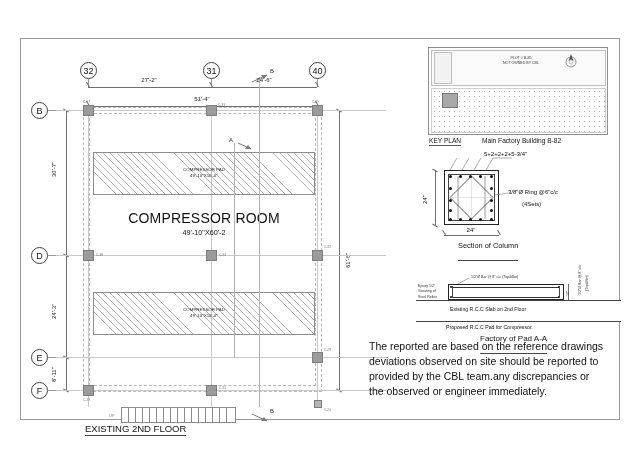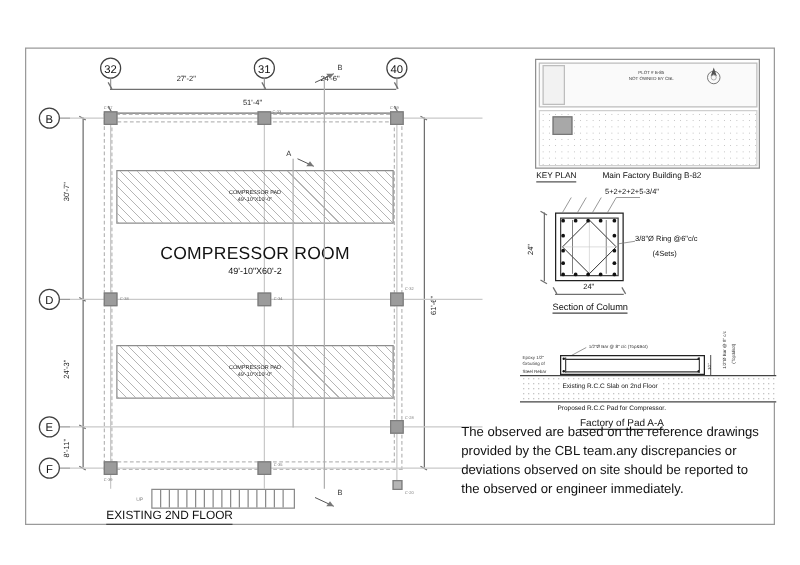--- a/index.html
+++ b/index.html
@@ -72,21 +72,21 @@
   .keylabel{position:absolute;font-size:6.6px;color:#111;white-space:nowrap;}
   .keyunderline{border-bottom:1px solid #555;padding-bottom:0.5px;}
   .northrose{position:absolute;width:16px;height:16px;}
 
   
   .colsec-outer{position:absolute;border:1px solid #222;background:#fff;box-sizing:border-box;}
   .colsec-inner{position:absolute;border:1px solid #444;box-sizing:border-box;}
   .rebar{position:absolute;width:3px;height:3px;border-radius:50%;background:#111;}
   .detailtxt{position:absolute;font-size:6px;color:#111;white-space:nowrap;}
   .detailtitle{position:absolute;font-size:7.4px;color:#111;white-space:nowrap;
-               border-bottom:1px solid #444;padding-bottom:0;}
+               border-bottom:1px solid #444;padding-bottom:10px;margin-left:16px;}
 
   
   .slab{position:absolute;background:#fff;border-top:1px solid #444;border-bottom:1px solid #444;box-sizing:border-box;}
   .slabhatch{
     position:absolute;
     background-image:
       radial-gradient(circle, #9a9a9a 0.45px, rgba(0,0,0,0) 0.5px);
     background-size:4px 4px;
   }
   .padsec{position:absolute;border:1px solid #222;background:#fff;box-sizing:border-box;}
@@ -99,21 +99,21 @@
 
   
   .stair{position:absolute;border:1px solid #8b8b8b;background:#fff;box-sizing:border-box;}
   .tread{position:absolute;width:1px;background:#8b8b8b;}
 </style>
 </head>
 <body>
 
 <div class="sheet">
 
-  <div class="abs" style="left:0;top:0;width:370px;height:382px;">
+  <div class="abs" style="left:0;top:16px;width:370px;height:382px;">
 
     <div class="bubble" style="left:59px;top:7px;">32</div>
     <div class="bubble" style="left:182px;top:7px;">31</div>
     <div class="bubble" style="left:288px;top:7px;">40</div>
 
     <div class="bubble" style="left:10px;top:47px;">B</div>
     <div class="bubble" style="left:10px;top:192px;">D</div>
     <div class="bubble" style="left:10px;top:294px;">E</div>
     <div class="bubble" style="left:10px;top:327px;">F</div>
 
@@ -358,19 +358,19 @@
 
     <div class="slab" style="left:0px;top:41px;width:205px;height:22px;"></div>
     <div class="slabhatch" style="left:1px;top:42px;width:203px;height:20px;"></div>
     <div class="midtxt" style="left:32px;top:47px;background:rgba(255,255,255,.85);padding:0 2px;">Existing R.C.C Slab on 2nd Floor</div>
 
     <div class="midtxt" style="left:30px;top:65px;">Proposed R.C.C Pad for Compressor.</div>
     <div class="detailtitle" style="left:48px;top:75px;font-size:8px;">Factory of Pad A-A</div>
   </div>
 
   <div class="notebox" style="left:348px;top:300px;width:250px;">
-    <div class="noteline">The observed are based on the reference drawings</div>
+    <div class="noteline">The reported are based on the reference drawings</div>
+    <div class="noteline">deviations observed on site should be reported to</div>
     <div class="noteline">provided by the CBL team.any discrepancies or</div>
-    <div class="noteline">deviations observed on site should be reported to</div>
     <div class="noteline">the observed or engineer immediately.</div>
   </div>
 
 </div>
 
 </body></html>

